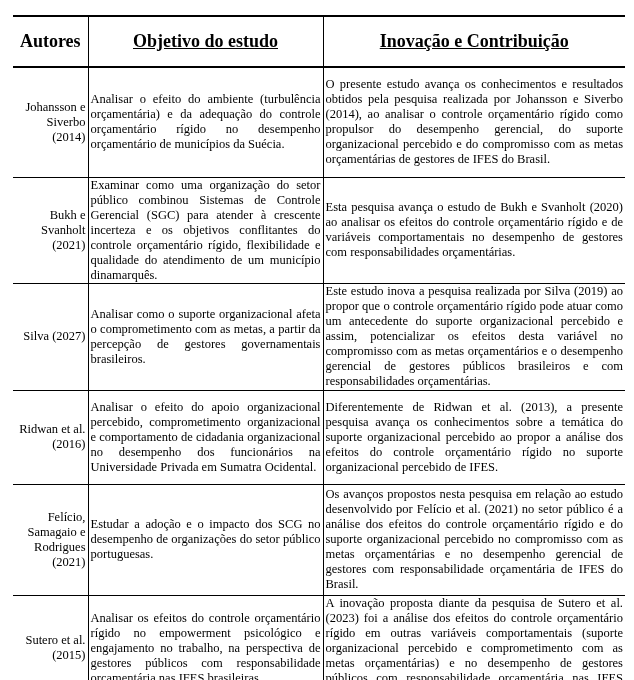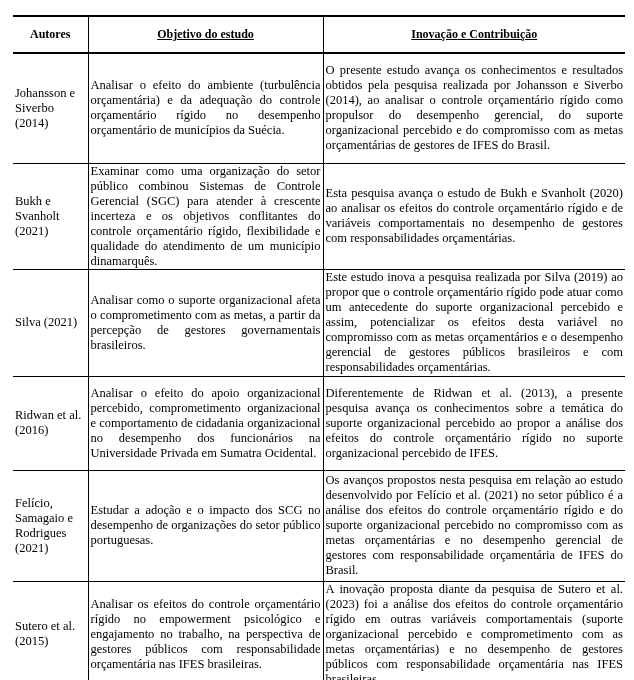--- a/index.html
+++ b/index.html
@@ -25,26 +25,26 @@
     table-layout: fixed;
     width: 612px;
   }
   col.c-autores  { width: 75px;  }
   col.c-objetivo { width: 235px; }
   col.c-inovacao { width: 302px; }
 
   thead th {
     border-top: 2px solid #000;
     border-bottom: 2px solid #000;
-    font-size: 12px;
+    font-size: 18px;
     font-weight: bold;
     text-align: center;
     vertical-align: middle;
     height: 15px;
-    padding: 10px 2px;
+    padding: 17px 2px;
     line-height: 15px;
   }
   thead th + th {
     border-left: 1px solid #000;
     text-decoration: underline;
   }
 
   tbody td {
     border-bottom: 1px solid #000;
     font-size: 12.5px;
@@ -54,21 +54,21 @@
     overflow: hidden;
   }
   tbody td + td {
     border-left: 1px solid #000;
   }
   tbody tr:last-child td {
     border-bottom: 2px solid #1d4ed8;
   }
 
   td.autores {
-    text-align: left;
+    text-align: right;
   }
   td.objetivo,
   td.inovacao {
     text-align: justify;
   }
 
   tbody tr:nth-child(1) { height: 110px; }
   tbody tr:nth-child(2) { height: 105px; }
   tbody tr:nth-child(3) { height: 107px; }
   tbody tr:nth-child(4) { height: 94px;  }
@@ -97,21 +97,21 @@
         <td class="autores">Johansson e Siverbo (2014)</td>
         <td class="objetivo">Analisar o efeito do ambiente (turbulência orçamentária) e da adequação do controle orçamentário rígido no desempenho orçamentário de municípios da Suécia.</td>
         <td class="inovacao">O presente estudo avança os conhecimentos e resultados obtidos pela pesquisa realizada por Johansson e Siverbo (2014), ao analisar o controle orçamentário rígido como propulsor do desempenho gerencial, do suporte organizacional percebido e do compromisso com as metas orçamentárias de gestores de IFES do Brasil.</td>
       </tr>
       <tr>
         <td class="autores">Bukh e Svanholt (2021)</td>
         <td class="objetivo">Examinar como uma organização do setor público combinou Sistemas de Controle Gerencial (SGC) para atender à crescente incerteza e os objetivos conflitantes do controle orçamentário rígido, flexibilidade e qualidade do atendimento de um município dinamarquês.</td>
         <td class="inovacao">Esta pesquisa avança o estudo de Bukh e Svanholt (2020) ao analisar os efeitos do controle orçamentário rígido e de variáveis comportamentais no desempenho de gestores com responsabilidades orçamentárias.</td>
       </tr>
       <tr>
-        <td class="autores">Silva (2021)</td>
+        <td class="autores">Silva (2027)</td>
         <td class="objetivo">Analisar como o suporte organizacional afeta o comprometimento com as metas, a partir da percepção de gestores governamentais brasileiros.</td>
         <td class="inovacao">Este estudo inova a pesquisa realizada por Silva (2019) ao propor que o controle orçamentário rígido pode atuar como um antecedente do suporte organizacional percebido e assim, potencializar os efeitos desta variável no compromisso com as metas orçamentários e o desempenho gerencial de gestores públicos brasileiros e com responsabilidades orçamentárias.</td>
       </tr>
       <tr>
         <td class="autores">Ridwan et al. (2016)</td>
         <td class="objetivo">Analisar o efeito do apoio organizacional percebido, comprometimento organizacional e comportamento de cidadania organizacional no desempenho dos funcionários na Universidade Privada em Sumatra Ocidental.</td>
         <td class="inovacao">Diferentemente de Ridwan et al. (2013), a presente pesquisa avança os conhecimentos sobre a temática do suporte organizacional percebido ao propor a análise dos efeitos do controle orçamentário rígido no suporte organizacional percebido de IFES.</td>
       </tr>
       <tr>
         <td class="autores">Felício, Samagaio e Rodrigues (2021)</td>

